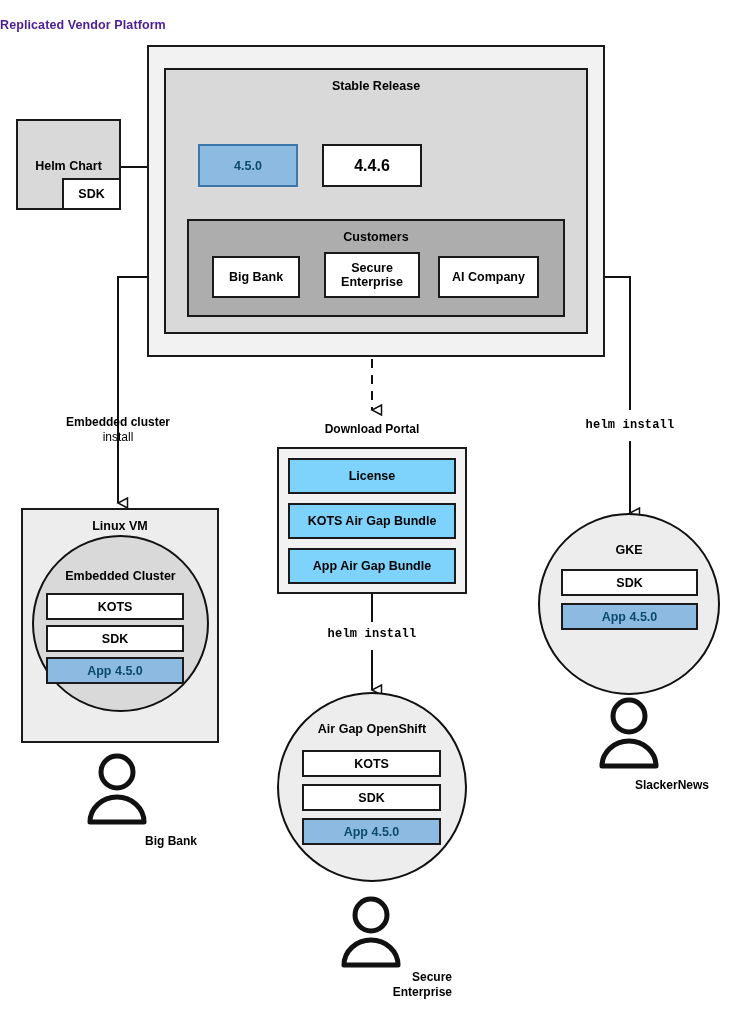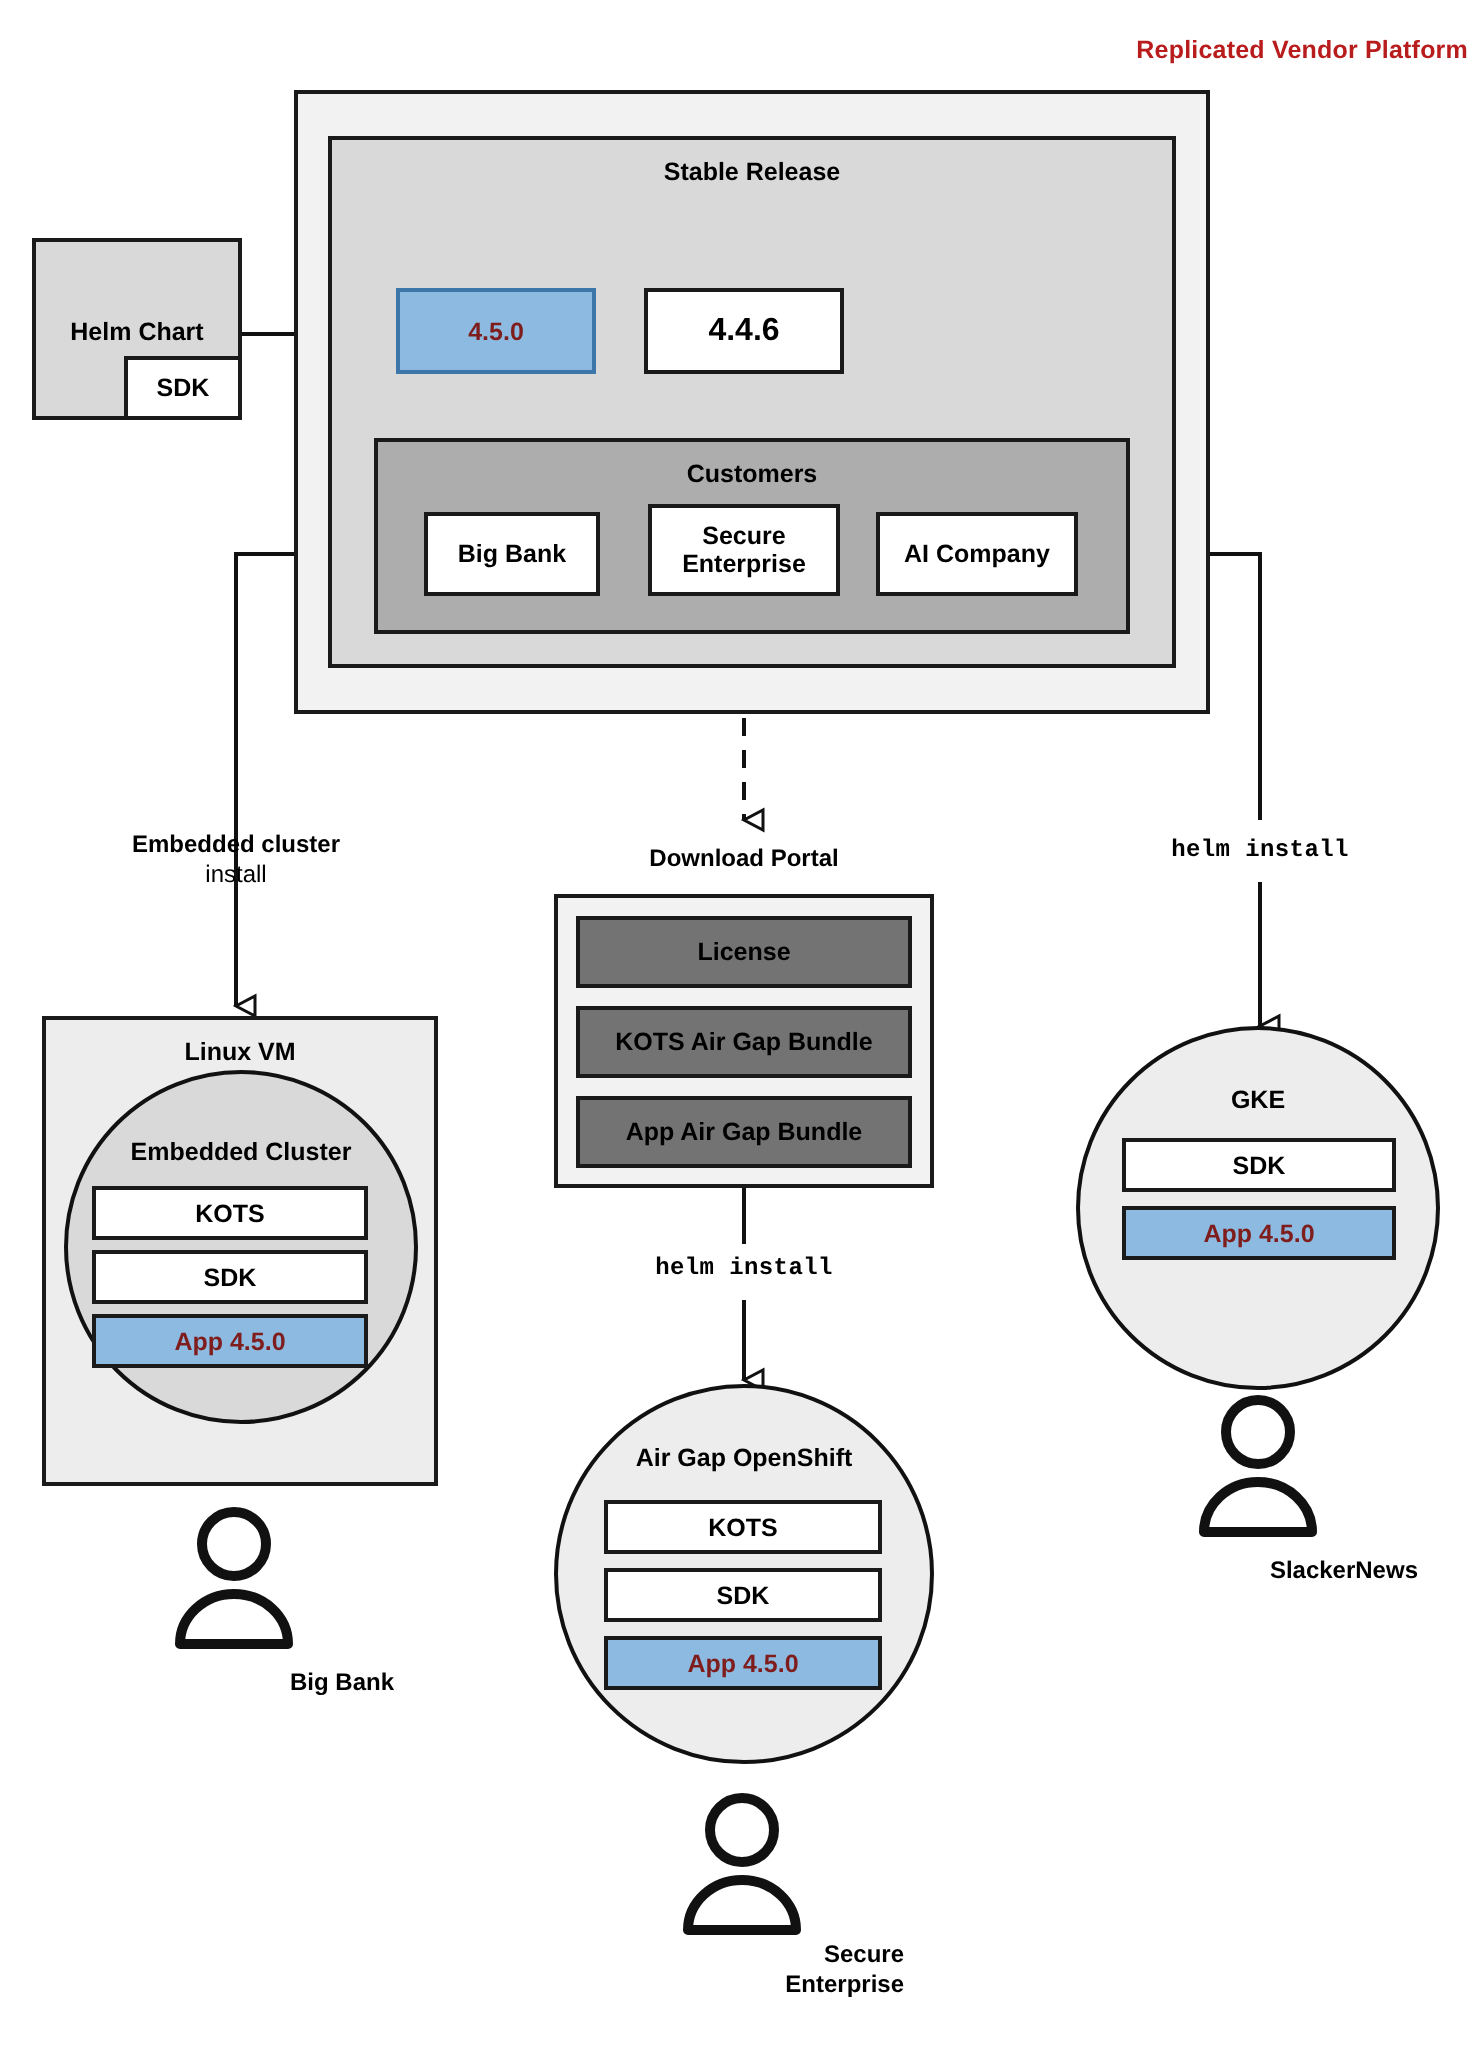--- a/index.html
+++ b/index.html
@@ -30,45 +30,45 @@
     position: absolute;
     box-sizing: border-box;
   }
   .box {
     border: 2px solid #1a1a1a;
     box-sizing: border-box;
   }
   .lbl {
     position: absolute;
     box-sizing: border-box;
-    text-align: right;
+    text-align: left;
     font-weight: bold;
     line-height: 1.15;
-    color: #b91c1c;
+    color: #4c1d95;
     white-space: pre-line;
   }
   .centered {
     display: flex;
     align-items: center;
     justify-content: center;
     text-align: center;
   }
   .title-top {
     font-size: 12.5px;
     font-weight: bold;
     letter-spacing: 0.1px;
   }
   
   .fill-outer   { background: #f2f2f2; }
   .fill-mid     { background: #d9d9d9; }
   .fill-inner   { background: #adadad; }
   .fill-white   { background: #ffffff; }
   .fill-light   { background: #ededed; }
-  .fill-grayitem{ background: #737373; }
-  .fill-blue    { background: #8cbae0; border-color: #3d76a8; color: #7f1d1d; }
+  .fill-grayitem{ background: #7dd3fc; }
+  .fill-blue    { background: #8cbae0; border-color: #3d76a8; color: #0c4a6e; }
   .circle {
     border-radius: 50%;
     border: 2.5px solid #111111;
     box-sizing: border-box;
   }
   .hdr {
     position: absolute;
     left: 0; right: 0;
     text-align: center;
     font-weight: bold;

